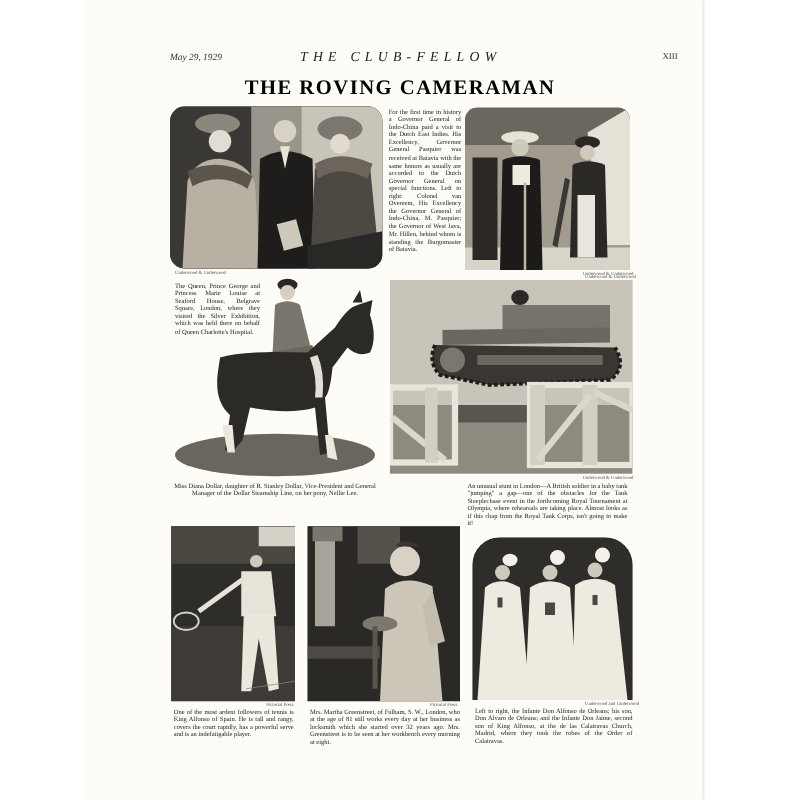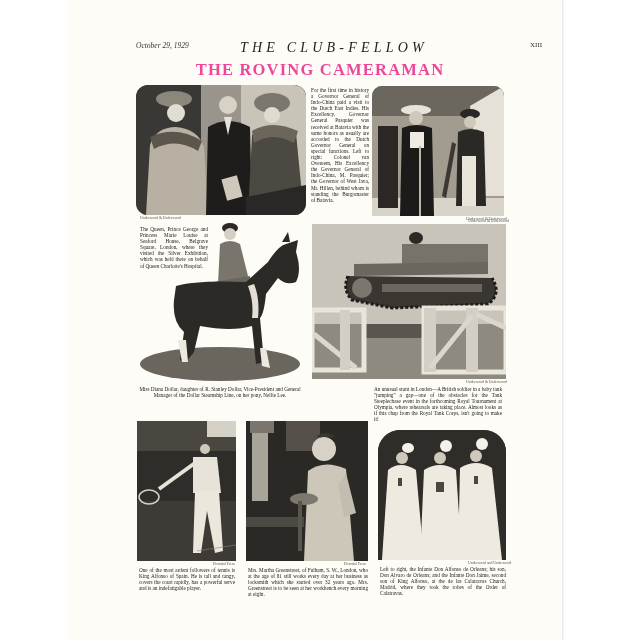--- a/index.html
+++ b/index.html
@@ -1,33 +1,33 @@
 <!DOCTYPE html>
 <html><head>
   <meta charset="utf-8">
   <style>
     html, body { margin:0; padding:0; }
     body { width:640px; height:640px; background:#ffffff; position:relative; overflow:hidden; font-family:"DejaVu Serif", serif; }
     .page { position:absolute; left:68px; top:0; width:494px; height:640px; background:#fdfcf6; box-shadow: 1px 0 2px rgba(0,0,0,0.12); }
     .abs { position:absolute; }
     .running { font-family:"Liberation Serif", serif; font-style:italic; font-size:7.5px; color:#333; }
-    .masthead { font-family:"Liberation Serif", serif; font-style:italic; font-size:14px; letter-spacing:4.2px; color:#222; }
+    .masthead { font-family:"Liberation Serif", serif; font-style:italic; font-size:11px; letter-spacing:4.2px; color:#222; }
     .folio { font-family:"Liberation Serif", serif; font-size:7px; color:#333;margin-left:36px; }
-    .title { font-family:"Liberation Serif", serif; font-weight:bold; font-size:16.5px; letter-spacing:1.2px; color:#ec4899; text-align:center; width:100%; }
+    .title { font-family:"Liberation Serif", serif; font-weight:bold; font-size:16.5px; letter-spacing:1.2px; color:#000000; text-align:center; width:100%; }
     .cap { font-family:"Liberation Serif", serif; font-size:5.2px; line-height:6.1px; color:#222; text-align:justify; }
     .credit { font-family:"Liberation Serif", serif; font-size:3.8px; color:#555; }
     .photo { position:absolute; overflow:hidden; background:#555; }
     .photo svg { width:100%; height:100%; display:block; }
   </style>
 </head>
 <body>
 
 <div class="page"></div>
 
-<div class="abs running" style="left:136px; top:41px;">October 29, 1929</div>
+<div class="abs running" style="left:136px; top:41px;">May 29, 1929</div>
 <div class="abs masthead" style="left:240px; top:40px;">THE CLUB-FELLOW</div>
 <div class="abs folio" style="left:494px; top:41px;">XIII</div>
 
 <div class="abs" style="left:130px; top:60px; width:380px;">
   <div class="title">THE ROVING CAMERAMAN</div>
 </div>
 
 <div class="photo" style="left:136px; top:85px; width:170px; height:130px; border-radius:12px; background:#6e6a63;">
   <svg viewBox="0 0 170 130" preserveAspectRatio="none">
     <rect width="170" height="130" fill="#3a3835"></rect>

